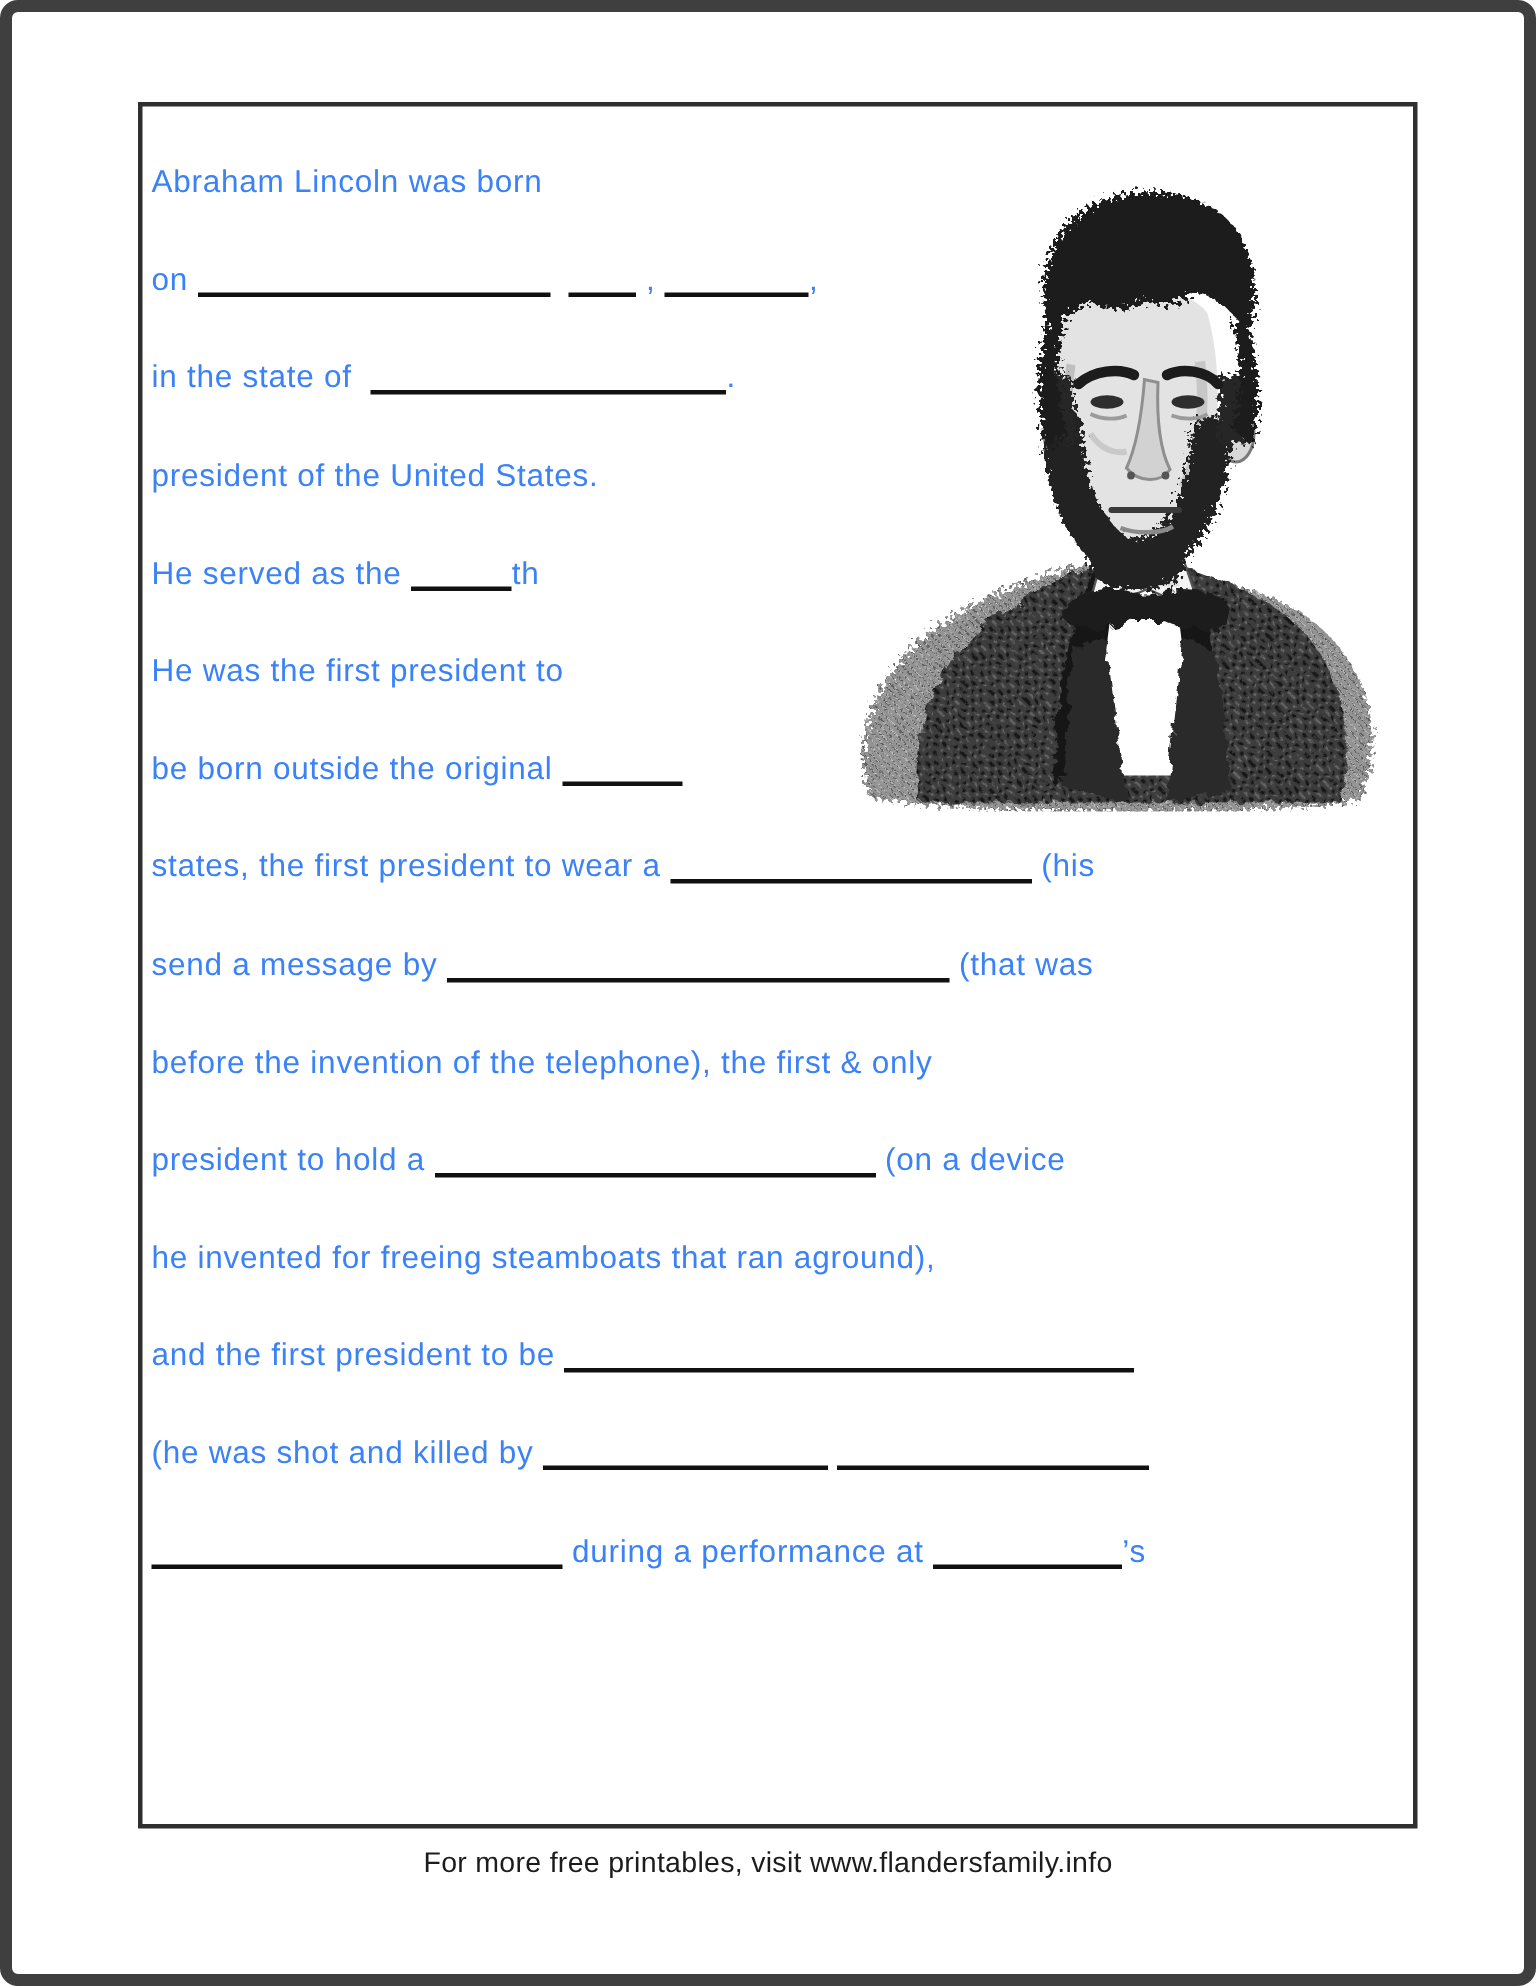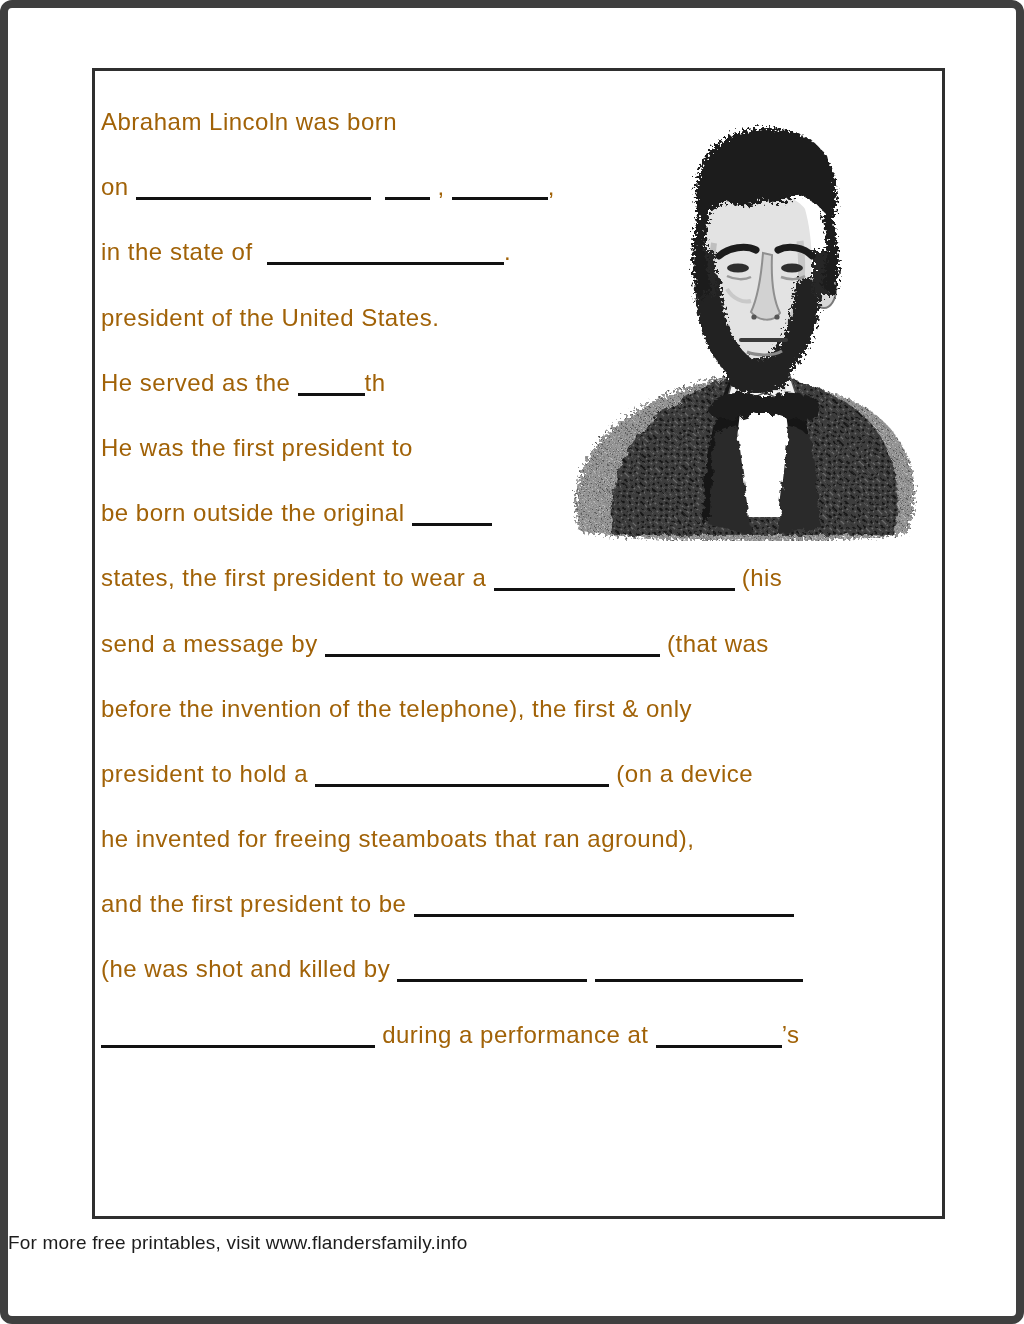--- a/index.html
+++ b/index.html
@@ -24,42 +24,43 @@
   }
   .lines{
     position:absolute;
     left:0;top:0;right:0;bottom:0;
     padding:18px 0 0 6px;
   }
   .line{
     height:65.2px;
     line-height:65.2px;
     white-space:pre;
-    font-size:24px;
+    font-size:21px;
     letter-spacing:0.5px;
-    color:#a16207;
+    color:#3b82f6;
     position:relative;
     z-index:2;
   }
   .blank{
     display:inline-block;
     height:4px;
     border-bottom:3px solid #111111;
     transform:translateY(5px);
   }
   .portrait{
     position:absolute;
     left:456px;top:22px;
     width:380px;height:448px;
     z-index:1;
   }
   .footer{
     position:absolute;
     left:0;top:1224px;
     width:100%;
+    text-align:center;
     font-size:19px;
     letter-spacing:0.2px;
     color:#1c1c1c;
   }
 </style>
 </head>
 <body>
 
 <div class="page">
   <div class="sheet-box">

